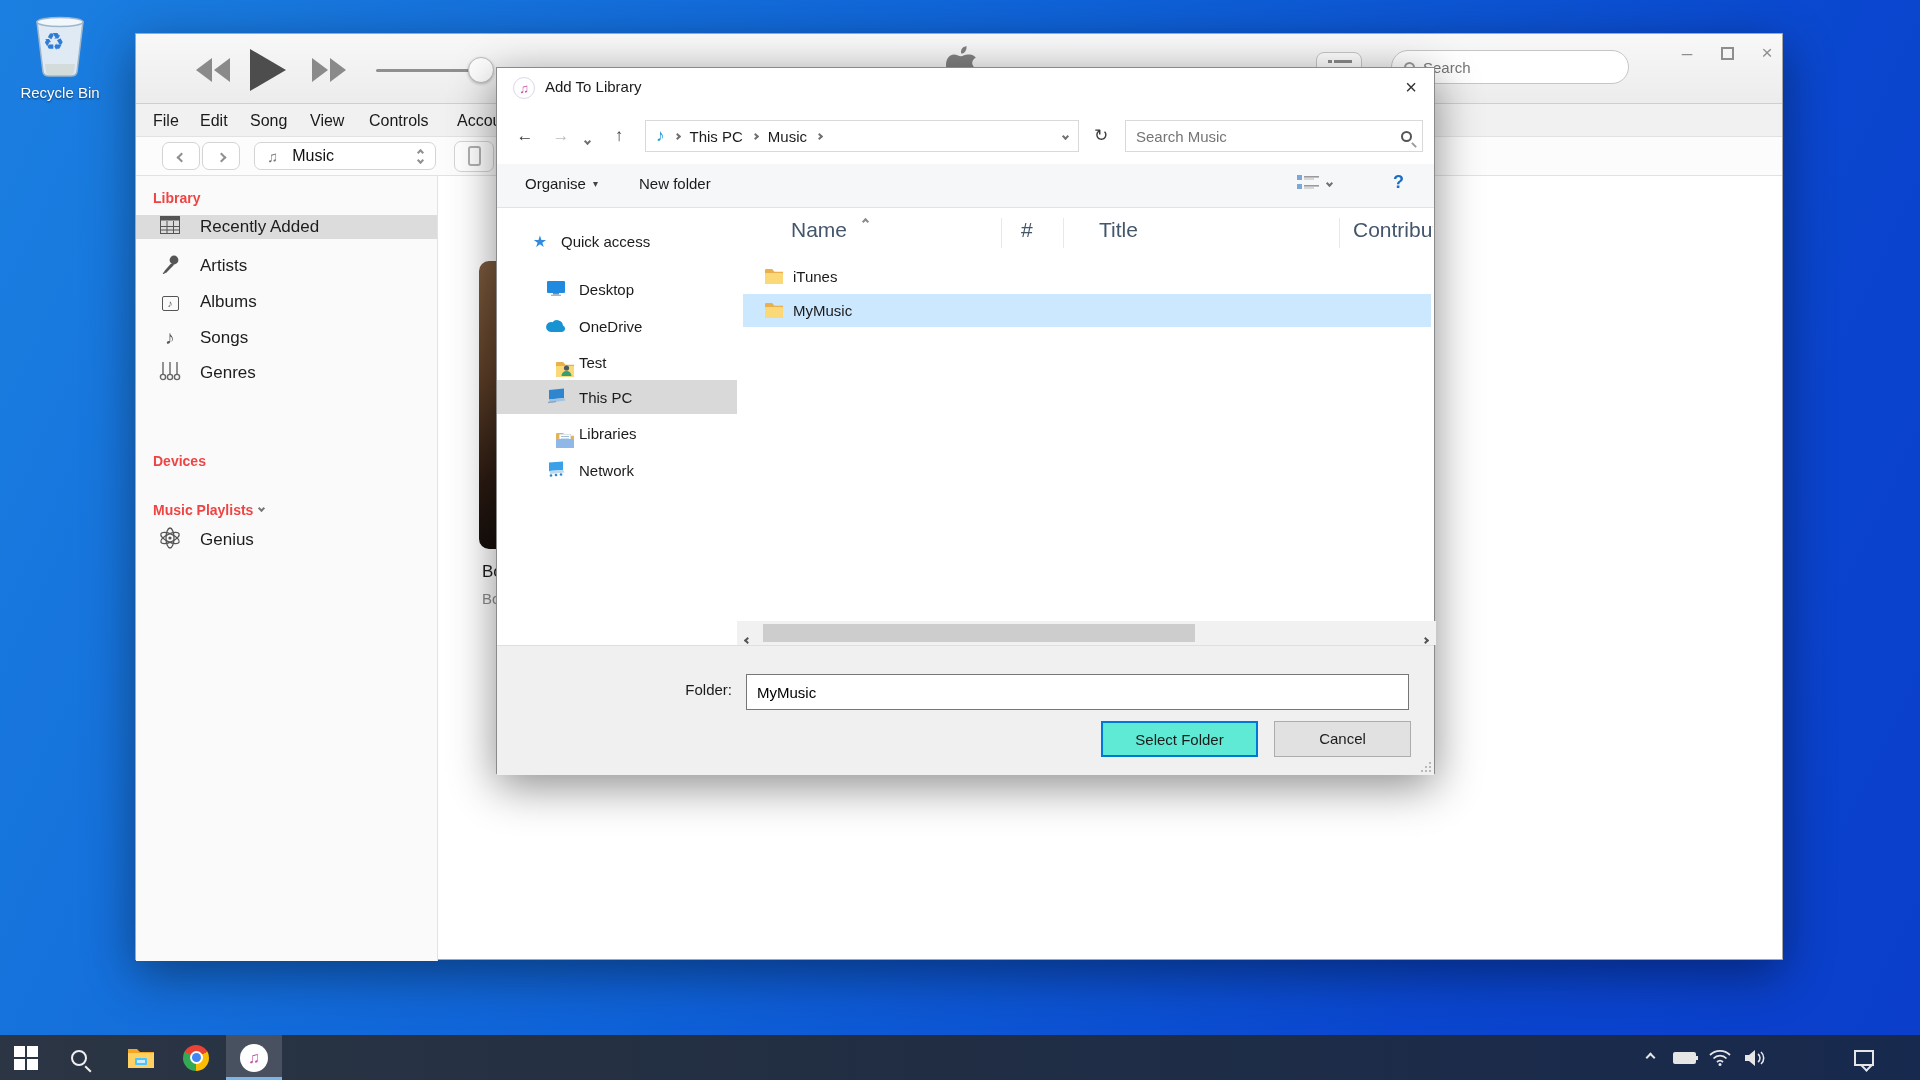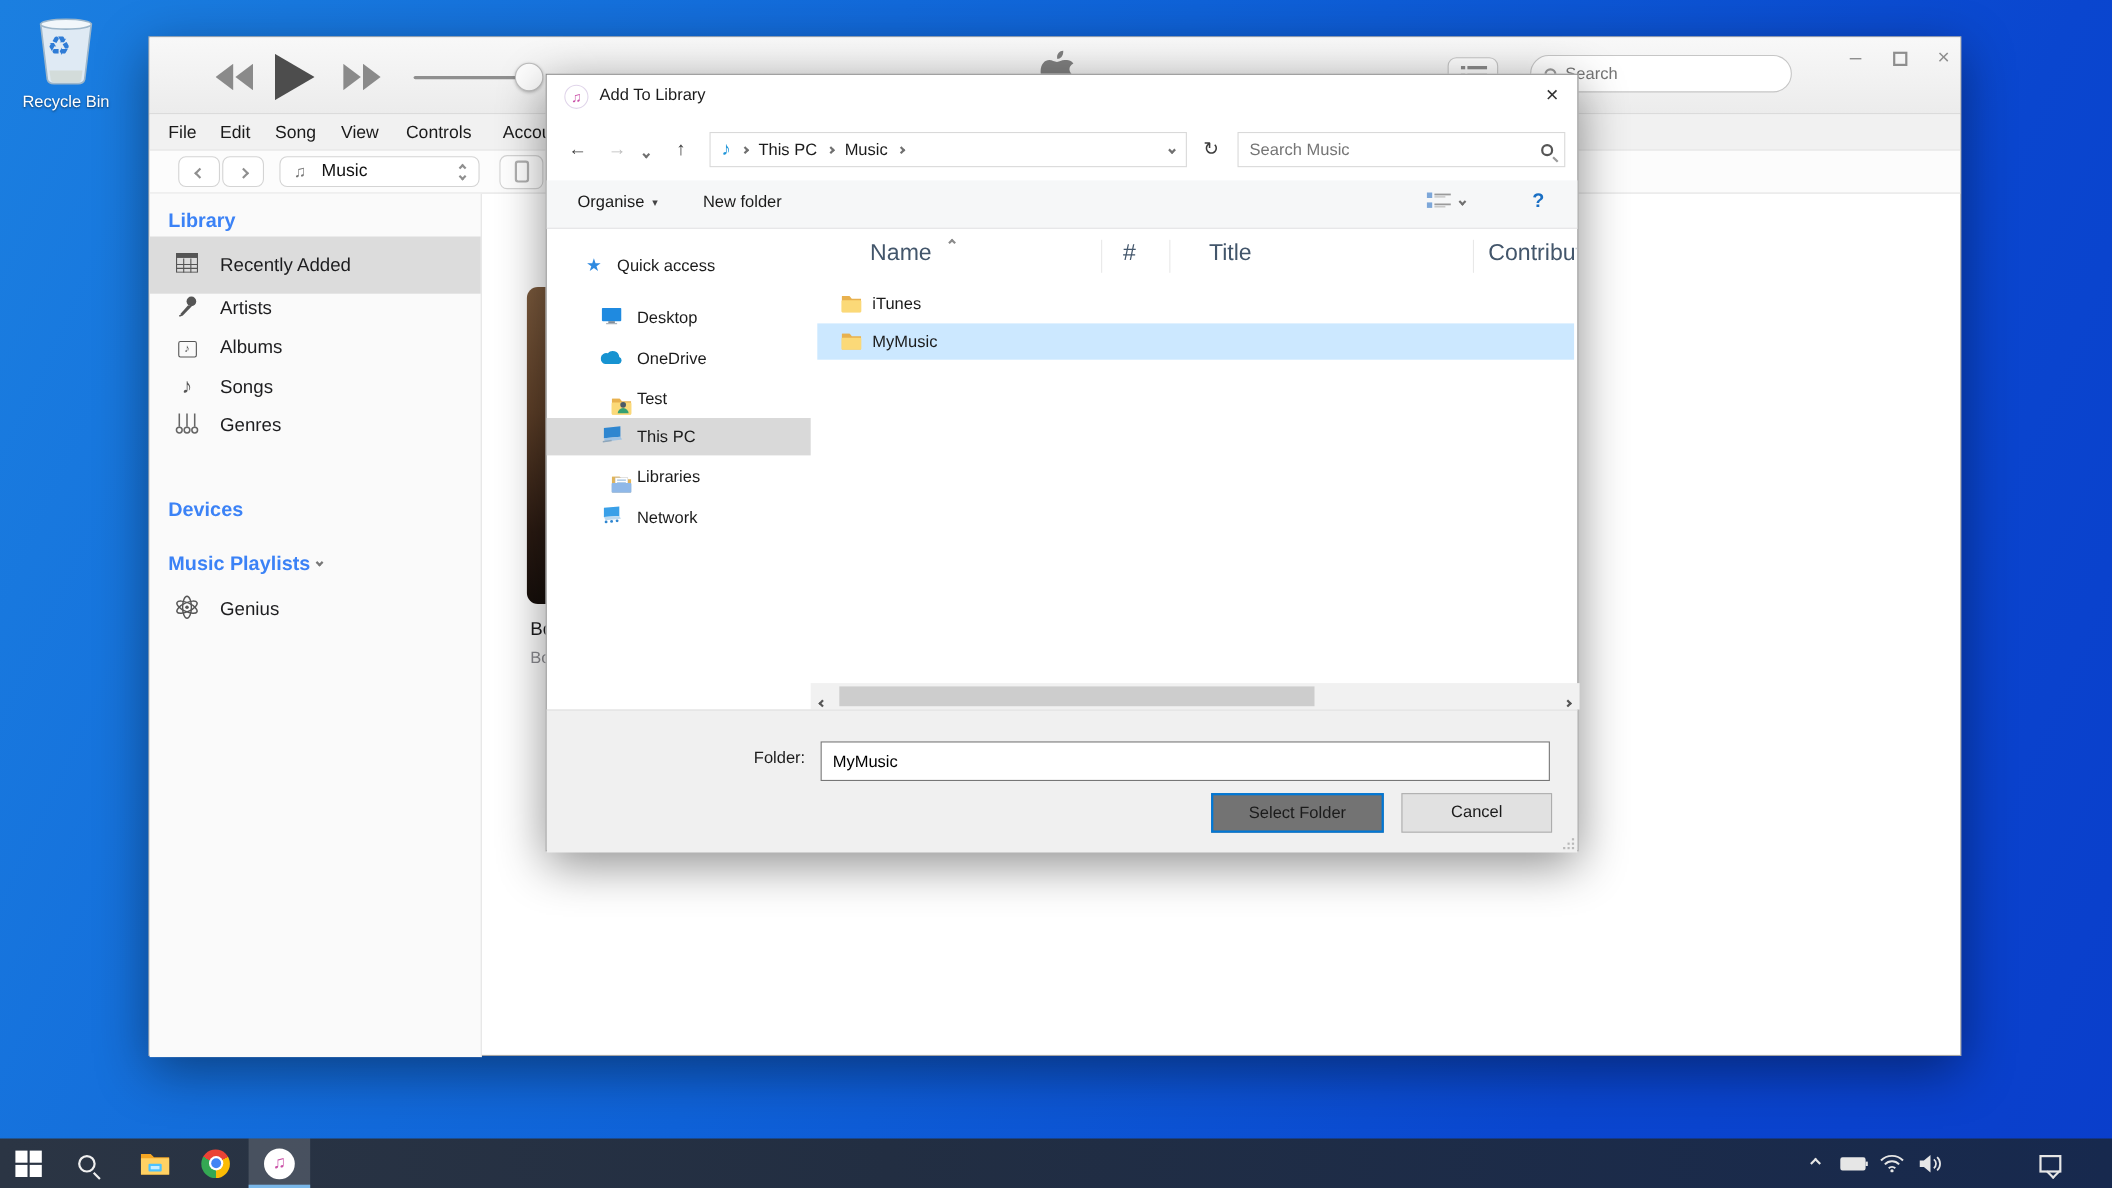--- a/index.html
+++ b/index.html
@@ -30,22 +30,22 @@
   .it-menubar { left:0; top:70px; width:100%; height:33px; background:#f1f1f1; border-bottom:1px solid #e2e2e2; }
   .menu-item { top:6px; font-size:16px; color:#1a1a1a; padding:2px 4px; }
   .it-navrow { left:0; top:103px; width:100%; height:39px; background:#fcfcfc; border-bottom:1px solid #e2e2e2; }
   .pillbtn { width:38px; height:28px; border:1px solid #d4d4d4; background:#fff; border-radius:7px; text-align:center; line-height:25px; color:#8f8f8f; font-size:17px; }
   .selector { width:182px; height:28px; border:1px solid #d4d4d4; background:#fff; border-radius:7px; display:flex; align-items:center; }
   .chev { width:7px; height:7px; border-right:2px solid #8f8f8f; border-bottom:2px solid #8f8f8f; display:inline-block; }
   .chev.up { transform:rotate(-135deg); } .chev.down { transform:rotate(45deg); }
   .chev.left { transform:rotate(135deg); } .chev.right { transform:rotate(-45deg); }
   .chev.sm { width:5px; height:5px; }
   .it-sidebar { left:0; top:142px; width:302px; height:785px; background:#fafafa; border-right:1px solid #e3e3e3; }
-  .sb-header { left:17px; font-size:18px; font-weight:bold; color:#3b82f6; display:flex; align-items:center; gap:6px;}
-  .sb-row { left:0; width:100%; height:52px; display:flex; align-items:center; }
+  .sb-header { left:17px; font-size:14px; font-weight:bold; color:#ef4444; display:flex; align-items:center; gap:6px;}
+  .sb-row { left:0; width:100%; height:24px; display:flex; align-items:center; }
   .sb-row.sel { background:#dcdcdc; }
   .sb-row .ic { position:absolute; left:20px; width:28px; text-align:center; color:#555; }
   .sb-row .lbl { position:absolute; left:64px; font-size:17px; color:#1d1d1f; }
   .expander { width:0; height:0; border-left:7px solid #444; border-top:5px solid transparent; border-bottom:5px solid transparent; }
   .album-art { left:343px; top:227px; width:232px; height:288px; border-radius:10px;
     background:linear-gradient(170deg,#7b5a3d 0%,#5d3f28 35%,#2a1a12 68%,#0a0807 100%); }
   .cap1 { left:346px; top:528px; font-size:17px; color:#1c1c1e; }
   .cap2 { left:346px; top:556px; font-size:15px; color:#8b8b90; }
   
   .dlg { left:496px; top:67px; width:939px; height:707px; background:#fff; border:1px solid #8a8a8a; box-shadow:0 12px 42px rgba(0,0,0,.45); font-size:15px; color:#1b1b1b; }
@@ -68,21 +68,21 @@
   .file-row.sel { background:#cce8ff; }
   .file-row .fic { position:absolute; left:22px; }
   .file-row .fname { position:absolute; left:50px; font-size:15px; color:#1b1b1b; }
   .hscroll { left:240px; top:553px; width:699px; height:24px; background:#f1f1f1; }
   .hthumb { left:26px; top:3px; width:432px; height:18px; background:#cdcdcd; }
   .sbar-arrow { top:8px; }
   .dlg-footer { left:0; top:577px; width:100%; height:130px; background:#f0f0f0; border-top:1px solid #dfdfdf; }
   .folder-lbl { left:140px; top:35px; width:95px; text-align:right; font-size:15px; color:#1b1b1b; }
   .folder-input { left:249px; top:28px; width:663px; height:36px; border:1px solid #767676; background:#fff; font-size:15px; padding-left:10px; font-family:"Liberation Sans",sans-serif; color:#000; }
   .btn { top:75px; height:36px; font-size:15px; text-align:center; line-height:33px; }
-  .btn.primary { left:604px; width:157px; background:#737373; border:2px solid #0078d7; }
+  .btn.primary { left:604px; width:157px; background:#5eead4; border:2px solid #0078d7; }
   .btn.normal { left:777px; width:137px; background:#e1e1e1; border:1px solid #adadad; }
   .grip { right:3px; bottom:3px; width:10px; height:10px; }
   .grip i { position:absolute; width:2px; height:2px; background:#b9b9b9; }
   
   .folder-ic { position:relative; width:18px; height:15px; }
   .folder-ic .back { position:absolute; left:0; top:0; width:18px; height:15px; background:#e8b14e; border-radius:1px; clip-path:polygon(0 0,40% 0,52% 18%,100% 18%,100% 100%,0 100%); }
   .folder-ic .front { position:absolute; left:0; top:4px; width:18px; height:11px; background:#fbd978; border-radius:1px; }
   
   .taskbar { left:0; top:1035px; width:1920px; height:45px; background:linear-gradient(90deg,#2b3544 0%,#222e42 42%,#17294e 100%); }
   .tb-btn { top:0; width:48px; height:45px; display:flex; align-items:center; justify-content:center; }

